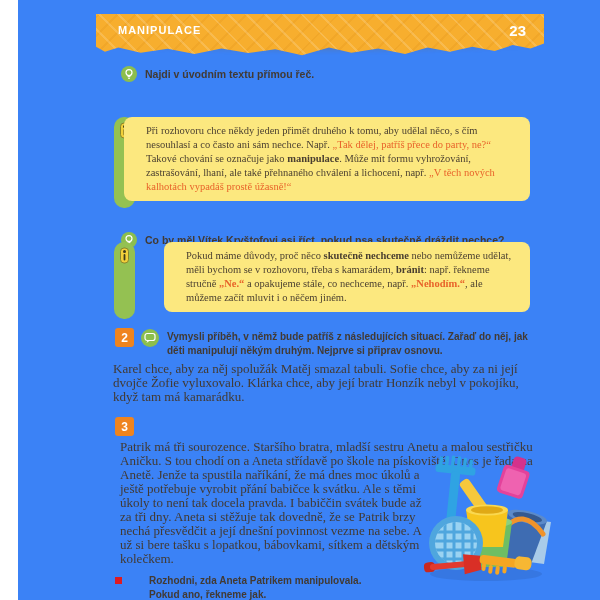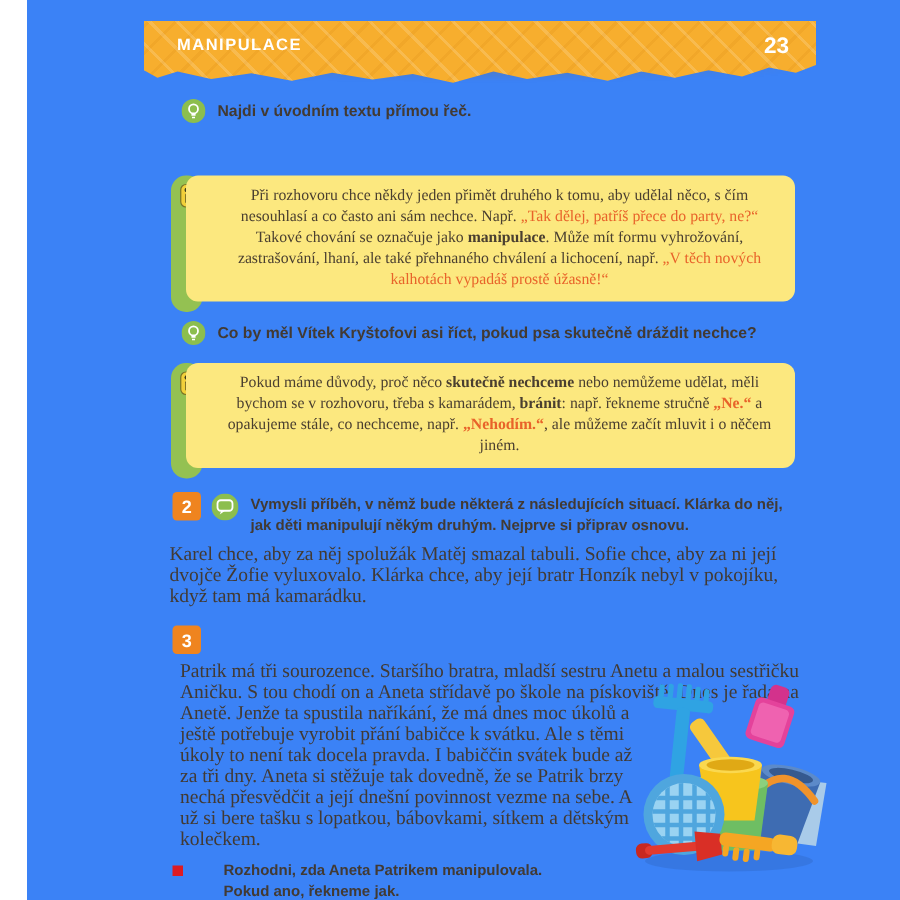--- a/index.html
+++ b/index.html
@@ -43,21 +43,21 @@
 
   
   .infobox { position:absolute; left:96px; width:416px; }
   .tab {
     position:absolute; left:0; top:0; width:21px; height:calc(100% + 7px);
     background:#94c152; border-radius:10px;
   }
   .tab-icon { position:absolute; left:4px; top:5px; }
   .box-body {
     position:relative; margin-left:10px; background:#fce87f; border-radius:8px;
-    padding:7px 10px 7px 22px; font-size:10.5px; line-height:14px; color:#4a3f30;text-align:center;
+    padding:7px 10px 7px 22px; font-size:10.5px; line-height:14px; color:#4a3f30;
   }
 
   .seg-b { font-weight:700; }
   .seg-i { font-style:italic; }
   .seg-o { color:#e8632a; }
 
   
   .exercise { position:absolute; left:95px; width:420px; }
   .ex-head { display:flex; align-items:flex-start; }
   .num-badge {
@@ -116,33 +116,33 @@
         <svg width="13" height="18" viewBox="0 0 13 18">
             <rect x="2.5" y="1" width="8" height="15" rx="3.5" fill="#f2d03a" stroke="#7a7426" stroke-width="0.8"></rect>
             <circle cx="6.5" cy="4.6" r="1.5" fill="#3f3c1c"></circle>
             <rect x="5.6" y="7" width="1.8" height="6.5" rx="0.9" fill="#3f3c1c"></rect>
           </svg>
       </span>
     </div>
     <div class="box-body"><span>Při rozhovoru chce někdy jeden přimět druhého k tomu, aby udělal něco, s čím nesouhlasí a co často ani sám nechce. Např. </span><span class="seg-o">„Tak dělej, patříš přece do party, ne?“</span><span> Takové chování se označuje jako </span><span class="seg-b">manipulace</span><span>. Může mít formu vyhrožování, zastrašování, lhaní, ale také přehnaného chválení a lichocení, např. </span><span class="seg-o">„V těch nových kalhotách vypadáš prostě úžasně!“</span></div>
   </div>
 
-  <div class="question" style="top:214px;">
+  <div class="question" style="top:232px;">
     <span class="q-icon">
       <svg width="16" height="16" viewBox="0 0 16 16">
           <circle cx="8" cy="8" r="8" fill="#8cbe4e"></circle>
           <circle cx="8" cy="6.6" r="3" fill="none" stroke="#fff" stroke-width="1.2"></circle>
           <line x1="6.6" y1="10.6" x2="9.4" y2="10.6" stroke="#fff" stroke-width="1.1"></line>
           <line x1="7" y1="12.3" x2="9" y2="12.3" stroke="#fff" stroke-width="1.1"></line>
         </svg>
     </span>
     <span class="q-text"><span>Co by měl Vítek Kryštofovi asi říct, pokud psa skutečně dráždit nechce?</span></span>
   </div>
 
-  <div class="infobox" style="top:242px;">
+  <div class="infobox" style="top:242px;padding-left:40px;">
     <div class="tab">
       <span class="tab-icon">
         <svg width="13" height="18" viewBox="0 0 13 18">
             <rect x="2.5" y="1" width="8" height="15" rx="3.5" fill="#f2d03a" stroke="#7a7426" stroke-width="0.8"></rect>
             <circle cx="6.5" cy="4.6" r="1.5" fill="#3f3c1c"></circle>
             <rect x="5.6" y="7" width="1.8" height="6.5" rx="0.9" fill="#3f3c1c"></rect>
           </svg>
       </span>
     </div>
     <div class="box-body"><span>Pokud máme důvody, proč něco </span><span class="seg-b">skutečně nechceme</span><span> nebo nemůžeme udělat, měli bychom se v rozhovoru, třeba s kamarádem, </span><span class="seg-b">bránit</span><span>: např. řekneme stručně </span><span class="seg-b seg-o">„Ne.“</span><span> a opakujeme stále, co nechceme, např. </span><span class="seg-b seg-o">„Nehodím.“</span><span>, ale můžeme začít mluvit i o něčem jiném.</span></div>
@@ -151,21 +151,21 @@
   <div class="exercise" style="top:328px;">
     <div class="ex-head">
       <div class="num-badge">2</div>
       <span class="ex-icon">
         <svg width="18" height="18" viewBox="0 0 18 18">
             <circle cx="9" cy="9" r="9" fill="#8cbe4e"></circle>
             <rect x="4" y="4.5" width="10" height="7" rx="2.2" fill="none" stroke="#fff" stroke-width="1.2"></rect>
             <path d="M6.5 11.5 L5.5 14 L9 11.5 Z" fill="#fff"></path>
           </svg>
       </span>
-      <div class="instruction ex2-instruction">Vymysli příběh, v němž bude některá z následujících situací. Klárka do něj, jak děti manipulují někým druhým. Nejprve si připrav osnovu.</div>
+      <div class="instruction ex2-instruction">Vymysli příběh, v němž bude patříš z následujících situací. Zařaď do něj, jak děti manipulují někým druhým. Nejprve si připrav osnovu.</div>
     </div>
     <div class="ex-body">Karel chce, aby za něj spolužák Matěj smazal tabuli. Sofie chce, aby za ni její dvojče Žofie vyluxovalo. Klárka chce, aby její bratr Honzík nebyl v pokojíku, když tam má kamarádku.</div>
   </div>
 
   <div class="exercise" style="top:417px;">
     <div class="ex-head">
       <div class="num-badge">3</div>
     </div>
     <div class="ex-body ex3-body">
       <span class="toy-pusher"></span>

